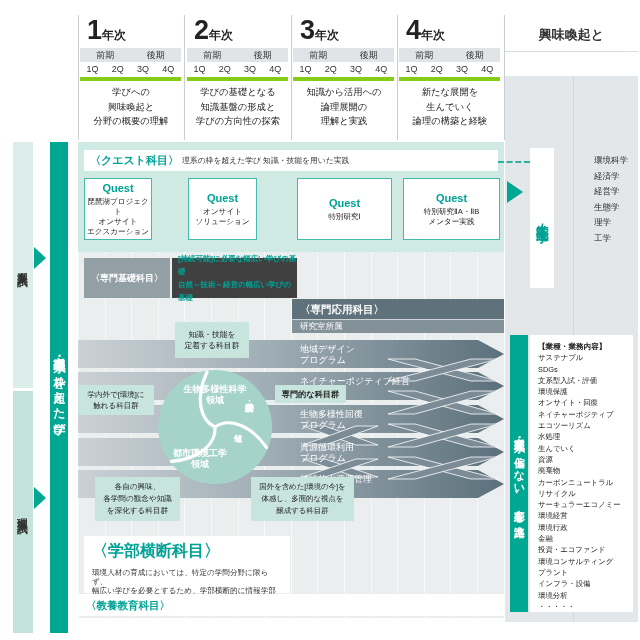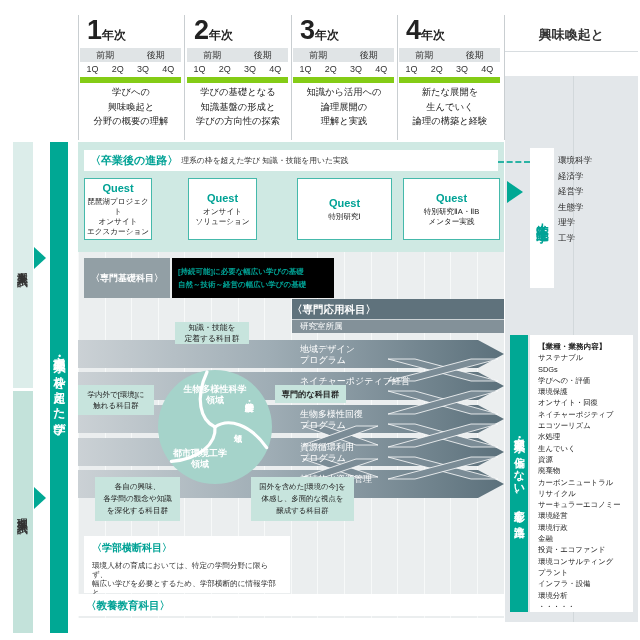--- a/index.html
+++ b/index.html
@@ -12,21 +12,21 @@
 
   
   .year-col{top:15px;width:104px;height:125px;}
   .year-title{position:absolute;top:0;left:8px;white-space:nowrap;}
   .ynum{font-size:27px;font-weight:bold;color:#222;}
   .ysuf{font-size:12px;font-weight:bold;color:#222;}
   .terms{position:absolute;top:33px;left:1px;right:2px;height:14px;background:#e0e4e6;
          display:flex;font-size:9px;font-weight:normal;color:#333;}
   .terms > div{flex:1;line-height:14px;text-align:center;}
   .quarters{position:absolute;top:47px;left:1px;right:2px;height:15px;display:flex;
-            font-size:9px;color:#333;border-bottom:6px solid #84cc16;}
+            font-size:9px;color:#333;border-bottom:4px solid #84cc16;}
   .quarters > div{flex:1;line-height:15px;text-align:center;}
   .ydesc{position:absolute;top:70px;left:0;width:104px;text-align:center;
          font-size:9.3px;line-height:14.5px;color:#222;}
   .hline{background:#c9ced1;width:1px;top:15px;height:125px;}
 
   
   .main-bg{left:78px;top:142px;width:426px;height:476px;background:#ebeeef;
     background-image:repeating-linear-gradient(90deg,#f7f9f9 0 1px,transparent 1px 26.6px);}
   .right-bg{left:505px;top:76px;width:133px;height:546px;background:#e3e7ea;}
   .right-vline{left:573px;top:76px;width:1px;height:546px;background:#d2d8db;}
@@ -45,52 +45,52 @@
   .quest-head .s{color:#333;font-size:7.8px;margin-left:3px;}
   .quest-box{top:178px;height:62px;background:#fff;border:1.5px solid #45b9ab;box-sizing:border-box;
              display:flex;flex-direction:column;align-items:center;justify-content:center;}
   .quest-box .qt{color:#00a295;font-weight:bold;font-size:11px;line-height:13px;}
   .quest-box .qb{color:#222;font-size:7.6px;line-height:10px;text-align:center;margin-top:2px;}
   .dash{left:498px;top:161px;width:32px;height:0;border-top:2px dashed #2ab3a4;}
 
   
   .found-label{left:84px;top:258px;width:86px;height:40px;background:#929fa5;color:#fff;
                font-size:9px;font-weight:bold;}
-  .found-desc{left:172px;top:258px;width:162px;height:40px;background:#000000;color:#00a295;
+  .found-desc{left:172px;top:258px;width:125px;height:40px;background:#404040;color:#00a295;
               font-weight:bold;font-size:7.5px;line-height:13px;display:flex;align-items:center;
               padding-left:6px;box-sizing:border-box;}
   .applied-box{left:292px;top:299px;width:212px;height:34px;}
   .applied-box .r1{height:20px;background:#5f727c;color:#fff;font-weight:bold;font-size:10.5px;
-                   line-height:20px;}
+                   line-height:20px;padding-left:8px;}
   .applied-box .r2{height:13px;background:#839199;color:#fff;font-size:8.5px;line-height:13px;
                    padding-left:8px;border-top:1px solid rgba(255,255,255,.6);}
 
   
   .mint{background:#c7e4dd;color:#222;text-align:center;display:flex;align-items:center;
         justify-content:center;}
 
   
   .prog{width:190px;text-align:left;color:#fff;font-weight:normal;font-size:9px;line-height:10.5px;}
 
   
   .circ-txt{color:#fff;font-weight:bold;font-size:9px;line-height:11px;text-align:center;}
 
   
   .crossf{left:84px;top:536px;width:206px;height:57px;background:#fff;padding:5px 8px;
           box-sizing:border-box;}
-  .crossf .t{color:#00a295;font-weight:bold;font-size:10px;}
+  .crossf .t{color:#00a295;font-weight:bold;font-size:16px;}
   .crossf .b{color:#333;font-size:7.6px;line-height:9px;margin-top:6px;}
   .liberal{left:78px;top:594px;width:426px;height:22px;background:#fff;color:#00a295;
            font-weight:bold;font-size:10.5px;line-height:22px;padding-left:8px;box-sizing:border-box;}
 
   
   .grad-box{left:530px;top:148px;width:24px;height:140px;background:#fff;}
   .grad-label{color:#00a295;font-weight:bold;font-size:12.5px;letter-spacing:2px;}
   .grad-list{left:558px;top:153px;width:78px;font-size:8.5px;color:#222;}
-  .grad-list > div{line-height:15.5px;}
+  .grad-list > div{line-height:15.5px;margin-left:36px;}
   .career-rail{left:510px;top:335px;width:18px;height:277px;background:#00a894;}
   .career-rail span{color:#fff;font-weight:bold;font-size:11px;letter-spacing:1px;}
   .career-box{left:530px;top:335px;width:103px;height:277px;background:#fff;padding:6px 0 0 8px;
               box-sizing:border-box;overflow:hidden;}
   .career-title{font-size:7.6px;font-weight:bold;color:#222;line-height:11.3px;}
   .career-list{font-size:7.4px;color:#222;}
   .career-list > div{line-height:11.3px;white-space:nowrap;}
   .after-grad{left:505px;top:26px;width:133px;text-align:center;font-size:13px;font-weight:bold;color:#333;}
   .after-line{left:505px;top:51px;width:133px;height:1px;background:#d8dde0;}
 </style>
@@ -183,21 +183,21 @@
   <div class="abs center" style="left:13px;top:391px;width:20px;height:242px;background:#c3e2da">
     <span class="vtext rail-label">理系型入試</span>
   </div>
   <div class="abs tri" style="left:34px;top:487px"></div>
   <div class="abs center teal-rail" style="left:50px;top:142px;width:18px;height:491px">
     <span class="vtext" style="color:#fff;font-weight:bold;font-size:12px;letter-spacing:1px">文系・理系の枠を超えた学び</span>
   </div>
 
   <div class="abs quest-band"></div>
   <div class="abs quest-head">
-    <span class="t">〈卒業後の進路〉</span>
+    <span class="t">〈クエスト科目〉</span>
     <span class="s">理系の枠を超えた学び 知識・技能を用いた実践</span>
   </div>
   <div class="abs quest-box" style="left:84px;width:68px">
     <div class="qt">Quest</div>
     <div class="qb pre">琵琶湖プロジェクト
 オンサイト
 エクスカーション</div>
   </div>
   <div class="abs quest-box" style="left:188px;width:69px">
     <div class="qt">Quest</div>
@@ -273,21 +273,21 @@
       <path d="M60,59 C45,52 40,30 52,4" transform="rotate(240 60 59)"></path>
     </g>
   </svg>
   <div class="abs circ-txt pre" style="left:170px;top:384px;width:90px">生物多様性科学
 領域</div>
   <div class="abs circ-txt pre" style="left:160px;top:448px;width:80px">都市環境工学
 領域</div>
   <div class="abs circ-txt vtext" style="left:244px;top:396px;font-size:8.8px">経済学・経営学</div>
   <div class="abs circ-txt vtext" style="left:232px;top:428px;font-size:8px">領域</div>
 
-  <div class="abs mint pre" style="left:175px;top:322px;width:74px;height:22px;font-size:7.8px;line-height:11px">知識・技能を
+  <div class="abs mint pre" style="left:175px;top:322px;width:74px;height:36px;font-size:7.8px;line-height:11px">知識・技能を
 定着する科目群</div>
   <div class="abs mint pre" style="left:78px;top:385px;width:76px;height:30px;font-size:7.5px;line-height:11px">学内外で[環境]に
 触れる科目群</div>
   <div class="abs mint" style="left:275px;top:385px;width:71px;height:18px;font-size:8.2px;font-weight:bold">専門的な科目群</div>
   <div class="abs mint pre" style="left:95px;top:477px;width:85px;height:44px;font-size:7.6px;line-height:12px">各自の興味、
 各学問の観念や知識
 を深化する科目群</div>
   <div class="abs mint pre" style="left:251px;top:477px;width:103px;height:44px;font-size:7.4px;line-height:12px">国外を含めた[環境の今]を
 体感し、多面的な視点を
 醸成する科目群</div>
@@ -313,21 +313,21 @@
     </div>
 
   <div class="abs career-rail center">
     <span class="vtext">文系・理系に偏らない、多彩な進路</span>
   </div>
   <div class="abs career-box">
     <div class="career-title">【業種・業務内容】</div>
     <div class="career-list">
         <div>サステナブル</div>
         <div>SDGs</div>
-        <div>学びへの・評価</div>
+        <div>文系型入試・評価</div>
         <div>環境保護</div>
         <div>オンサイト・回復</div>
         <div>ネイチャーポジティブ</div>
         <div>エコツーリズム</div>
         <div>水処理</div>
         <div>生んでいく</div>
         <div>資源</div>
         <div>廃棄物</div>
         <div>カーボンニュートラル</div>
         <div>リサイクル</div>

